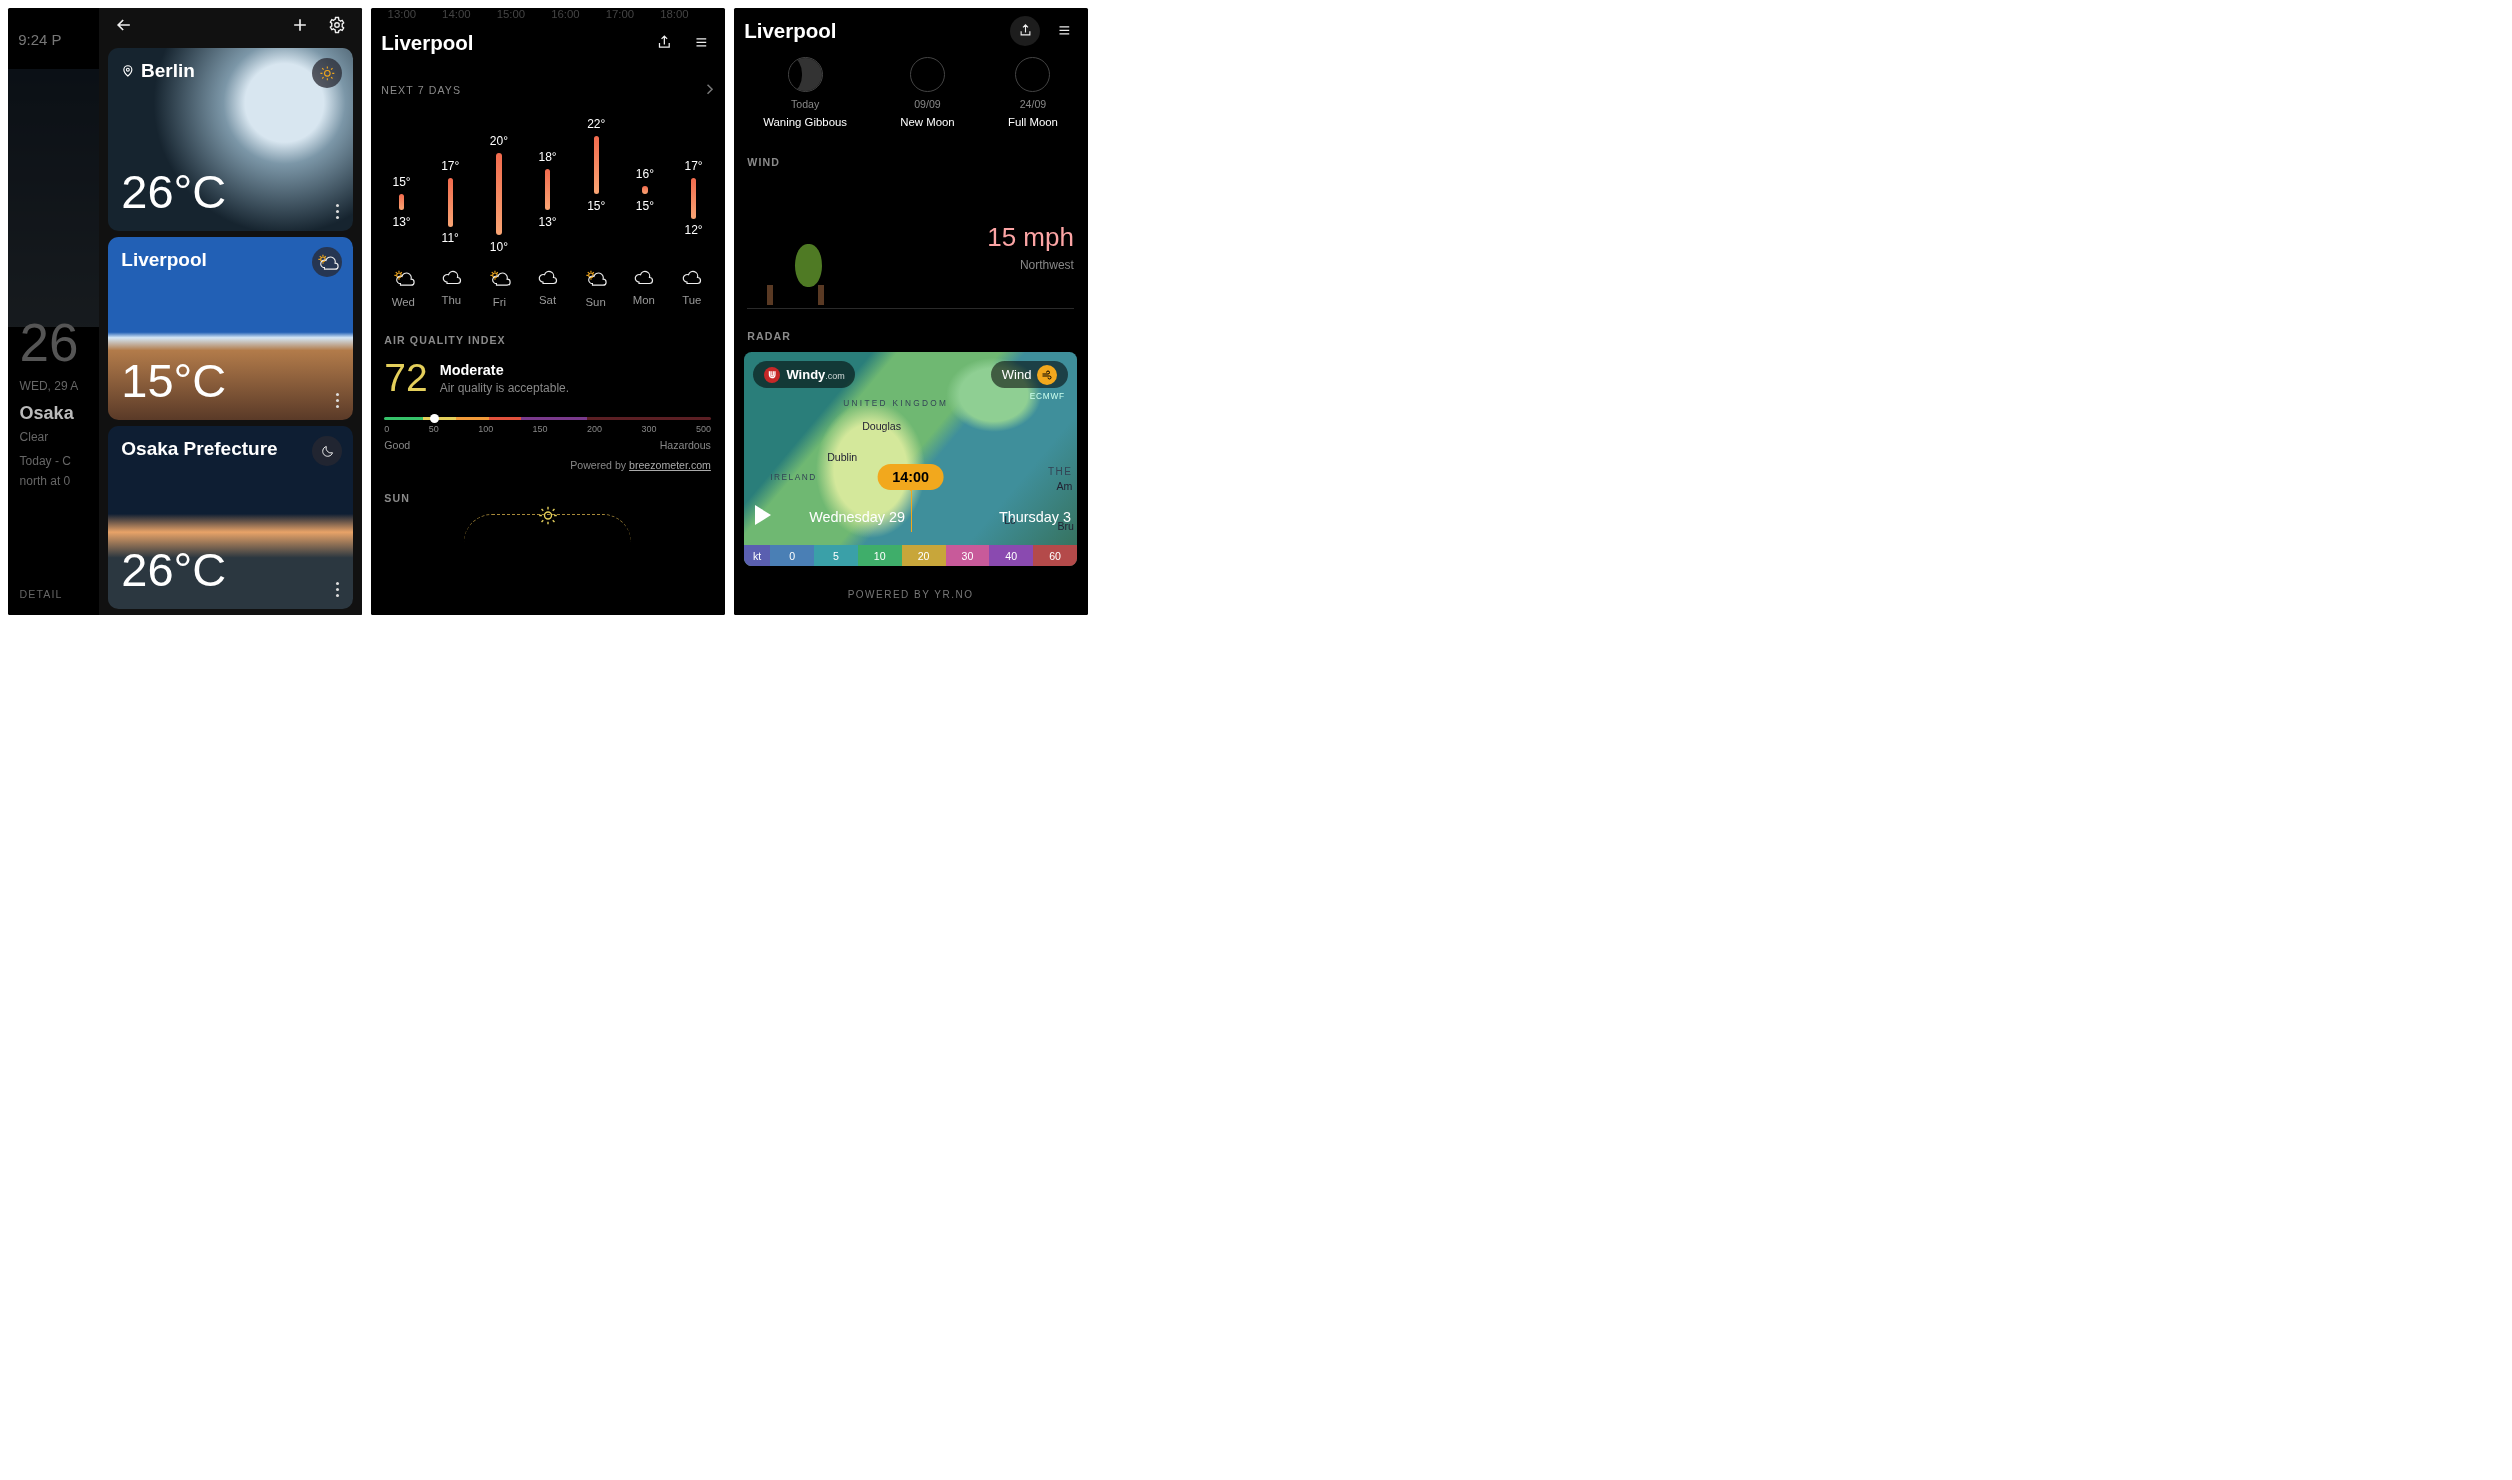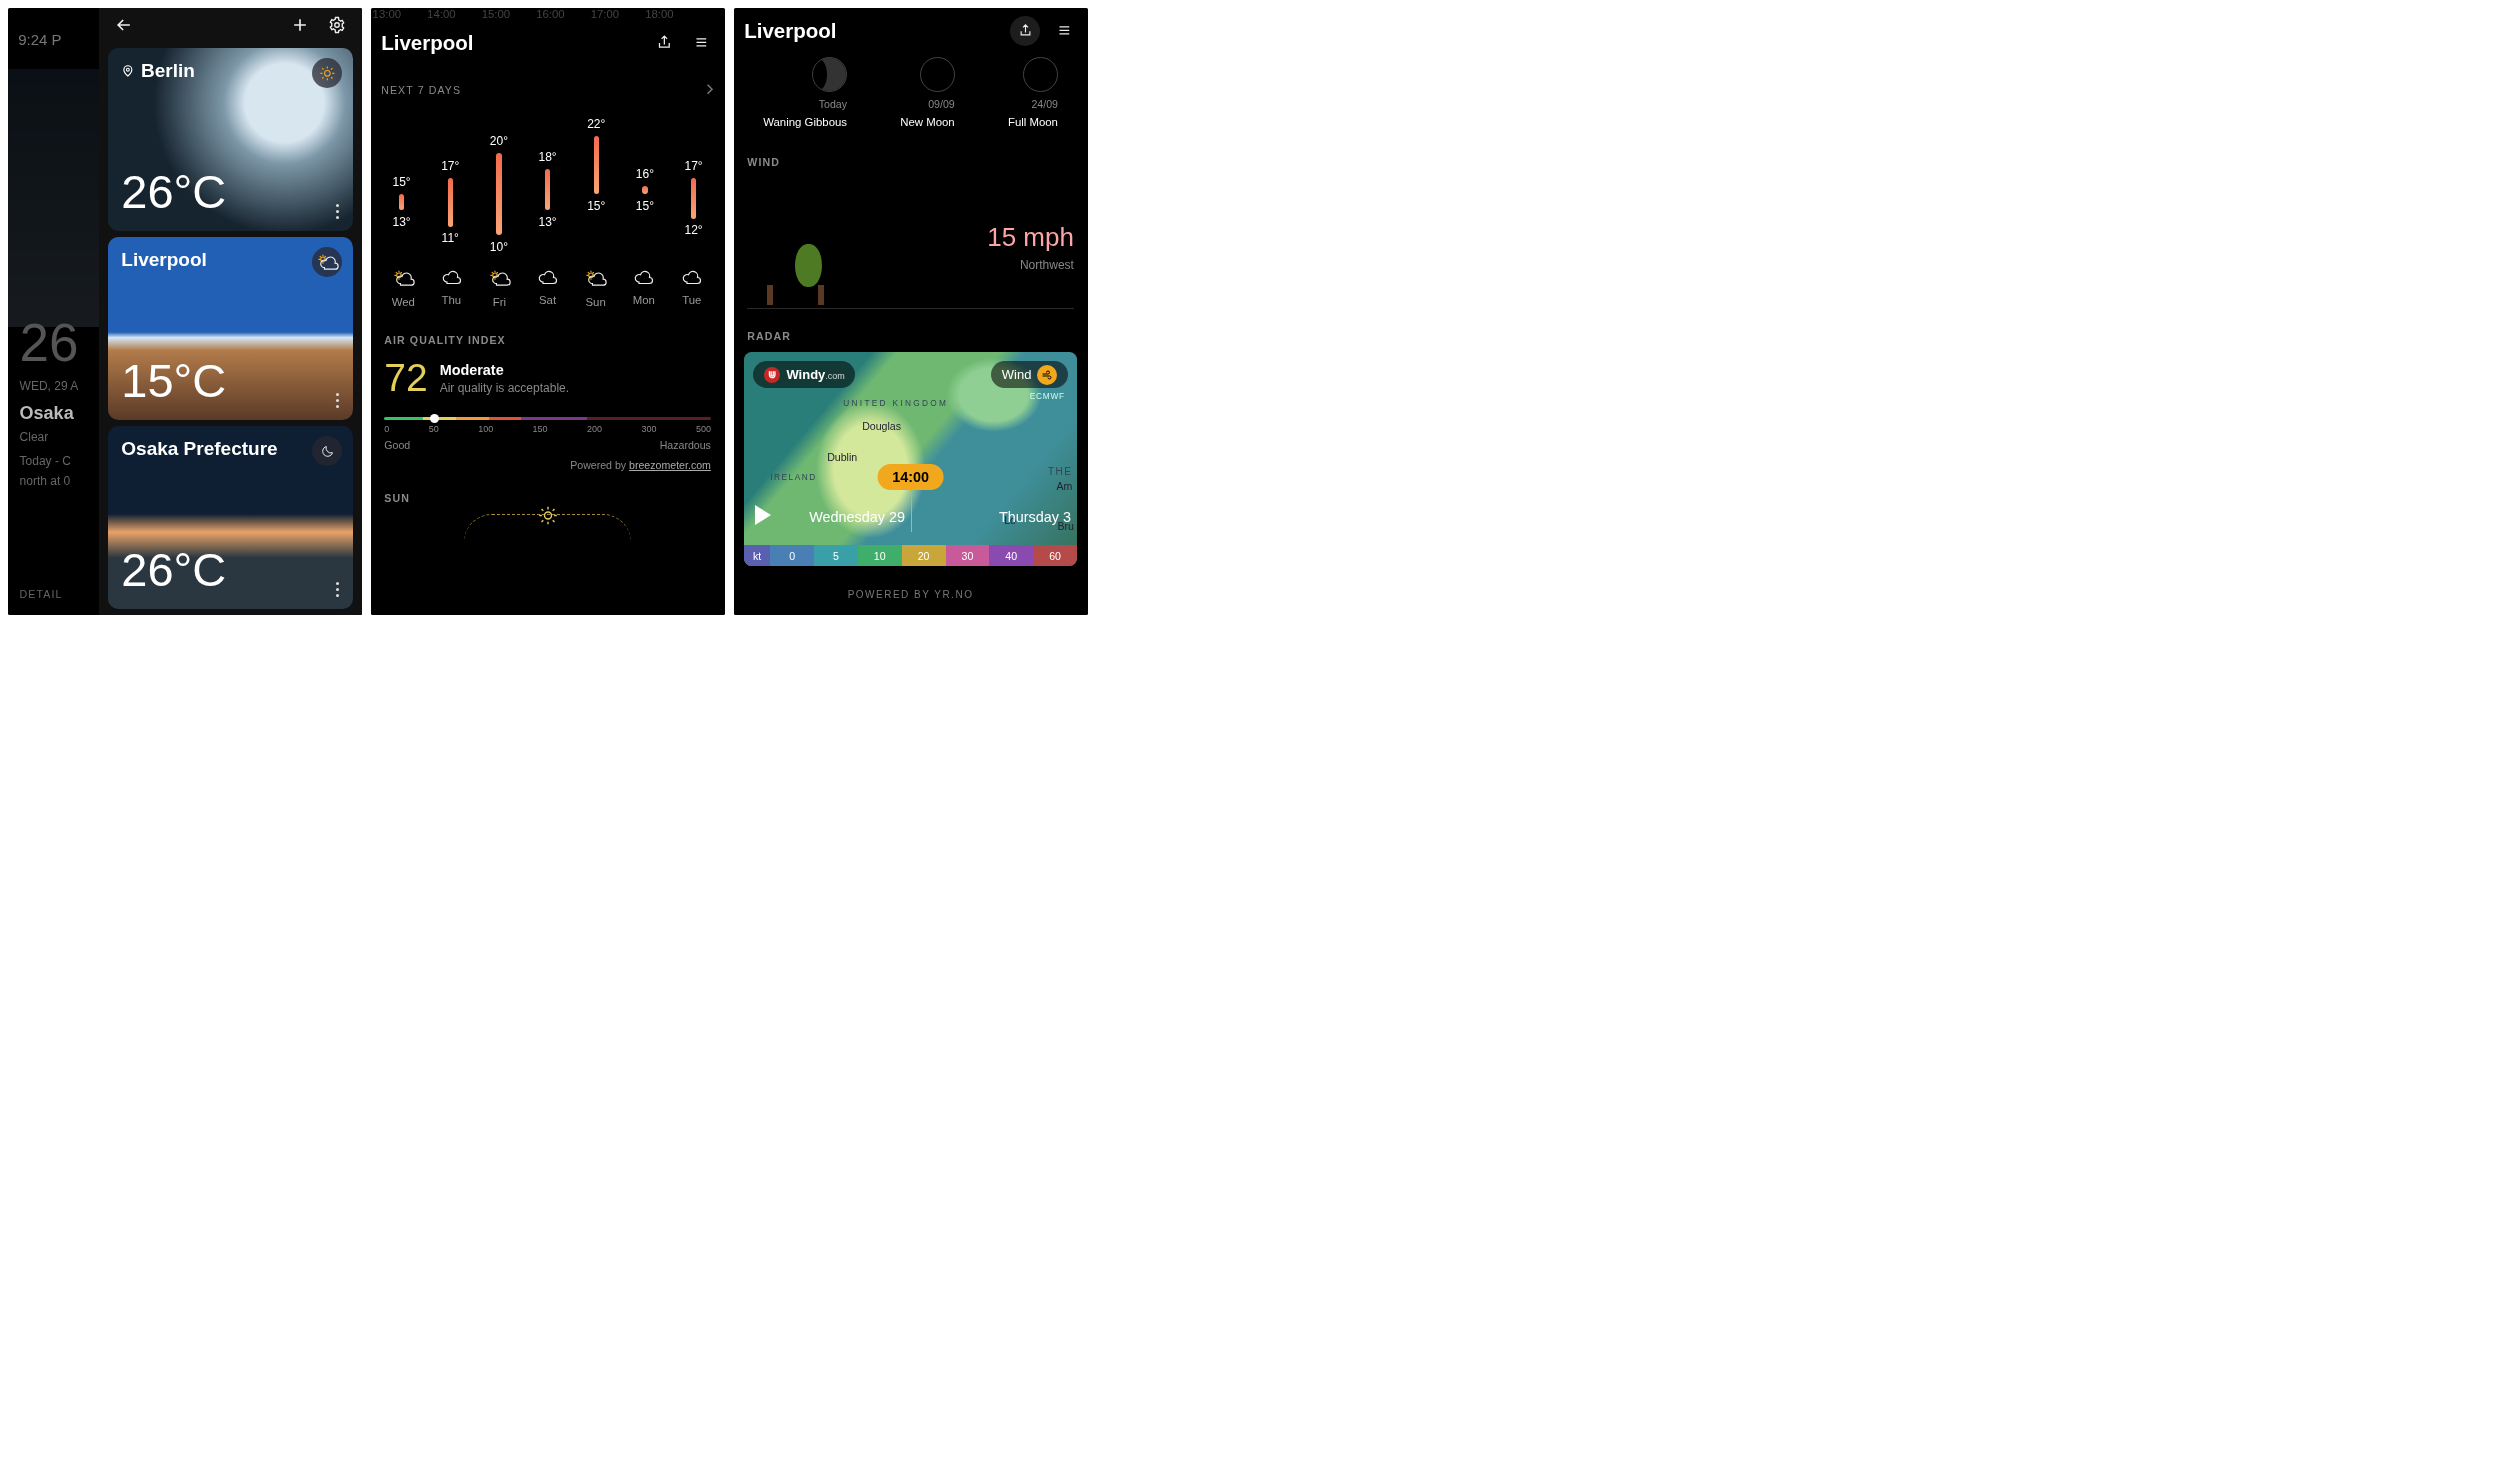--- a/index.html
+++ b/index.html
@@ -24,21 +24,21 @@
 .bg-liverpool{background:linear-gradient(#2260b5 0 52%,#d3e6f6 55%,#b27b4a 62%,#5a3a28 100%)}
 .bg-osaka{background:linear-gradient(#0e1e33 0 48%,#e8a368 58%,#2b3740 72%)}
 .p1-under{position:absolute;left:12px;top:304px;color:#888}
 .p1-under .big{font-size:53px;color:#555;font-weight:200}
 .p1-under .row{font-size:12px;color:#666;margin-top:6px}
 .p1-under .h{font-size:18px;color:#bbb;font-weight:600;margin-top:10px}
 .p1-detail{position:absolute;left:12px;bottom:15px;color:#666;font-size:10.6px;letter-spacing:1.1px}
 
 .p2-head{display:flex;align-items:center;height:46px;padding:0 10.6px;gap:10.6px}
 .p2-head h1{font-size:20.5px;font-weight:600;margin:0;flex:1}
-.hourbar{display:flex;gap:26px;padding:0 2px;color:#444;font-size:11.4px}
+.hourbar{display:flex;gap:26px;padding:0 17px;color:#444;font-size:11.4px}
 .next7row{display:flex;align-items:center;padding:0 10.6px;margin-top:18px}
 .next7row .lbl{color:#8a8a8a;font-size:10.6px;letter-spacing:1.1px;flex:1}
 .forecast{display:flex;justify-content:space-between;padding:6px 12px 0 12px;height:152px;align-items:flex-end}
 .fc-col{display:flex;flex-direction:column;align-items:center;width:38px}
 .fc-hi{font-size:12px;margin-bottom:4.6px}
 .fc-bar{width:5.3px;border-radius:3px;background:linear-gradient(#f26b4e,#f9a574)}
 .fc-lo{font-size:12px;margin-top:4.6px}
 .dayrow{display:flex;justify-content:space-between;padding:16.7px 13.7px 4.6px 13.7px}
 .dayrow .dc{display:flex;flex-direction:column;align-items:center;gap:9px;width:38px}
 .dayrow .dn{color:#9a9a9a;font-size:11.4px}
@@ -51,21 +51,21 @@
 .aqi-dot{position:absolute;top:-3px;width:9px;height:9px;border-radius:50%;background:#fff}
 .aqi-ticks{display:flex;justify-content:space-between;color:#888;font-size:9px;margin-top:4.6px}
 .aqi-ends{display:flex;justify-content:space-between;color:#888;font-size:10.6px;margin-top:4.6px}
 .powered{color:#888;font-size:10.6px;text-align:right;padding:7.6px 13.7px 0 0}
 .powered u{color:#aaa}
 .sun-sec{margin-top:20px}
 .sun-arc{margin:10.6px auto 0 auto;width:167px;height:27px;border:1.5px dashed #a88a3a;border-bottom:0;border-left:0;border-right:0;border-radius:91px 91px 0 0;position:relative}
 .sun-arc .sun{position:absolute;top:-10.6px;left:50%;transform:translateX(-50%)}
 
 .moonrow{display:flex;justify-content:space-around;padding:3px 3px 7.6px 3px}
-.moonrow .mc{display:flex;flex-direction:column;align-items:flex-end;gap:6px}
+.moonrow .mc{display:flex;flex-direction:column;align-items:center;gap:6px}
 .moon{width:33px;height:33px;border-radius:50%;border:0.8px solid #444;position:relative;overflow:hidden;background:#000}
 .moon .lit{position:absolute;inset:0;background:#222}
 .moon .shadow{position:absolute;top:0;bottom:0;width:60%;background:#000;border-radius:50%}
 .m-date{color:#888;font-size:10.6px}
 .m-name{font-size:11.4px}
 .wind-box{position:relative;height:129px;border-bottom:0.8px solid #2a2a2a;margin:0 13.7px}
 .trees{position:absolute;left:23px;bottom:0}
 .tree{display:inline-block;position:relative}
 .tree .crown{width:43px;height:65px;border-radius:50%/55%;background:#7cc23b}
 .tree.small .crown{width:27px;height:43px;background:#4f7a24;margin-left:-13.7px;margin-bottom:0;position:absolute;left:35px;bottom:18px}

